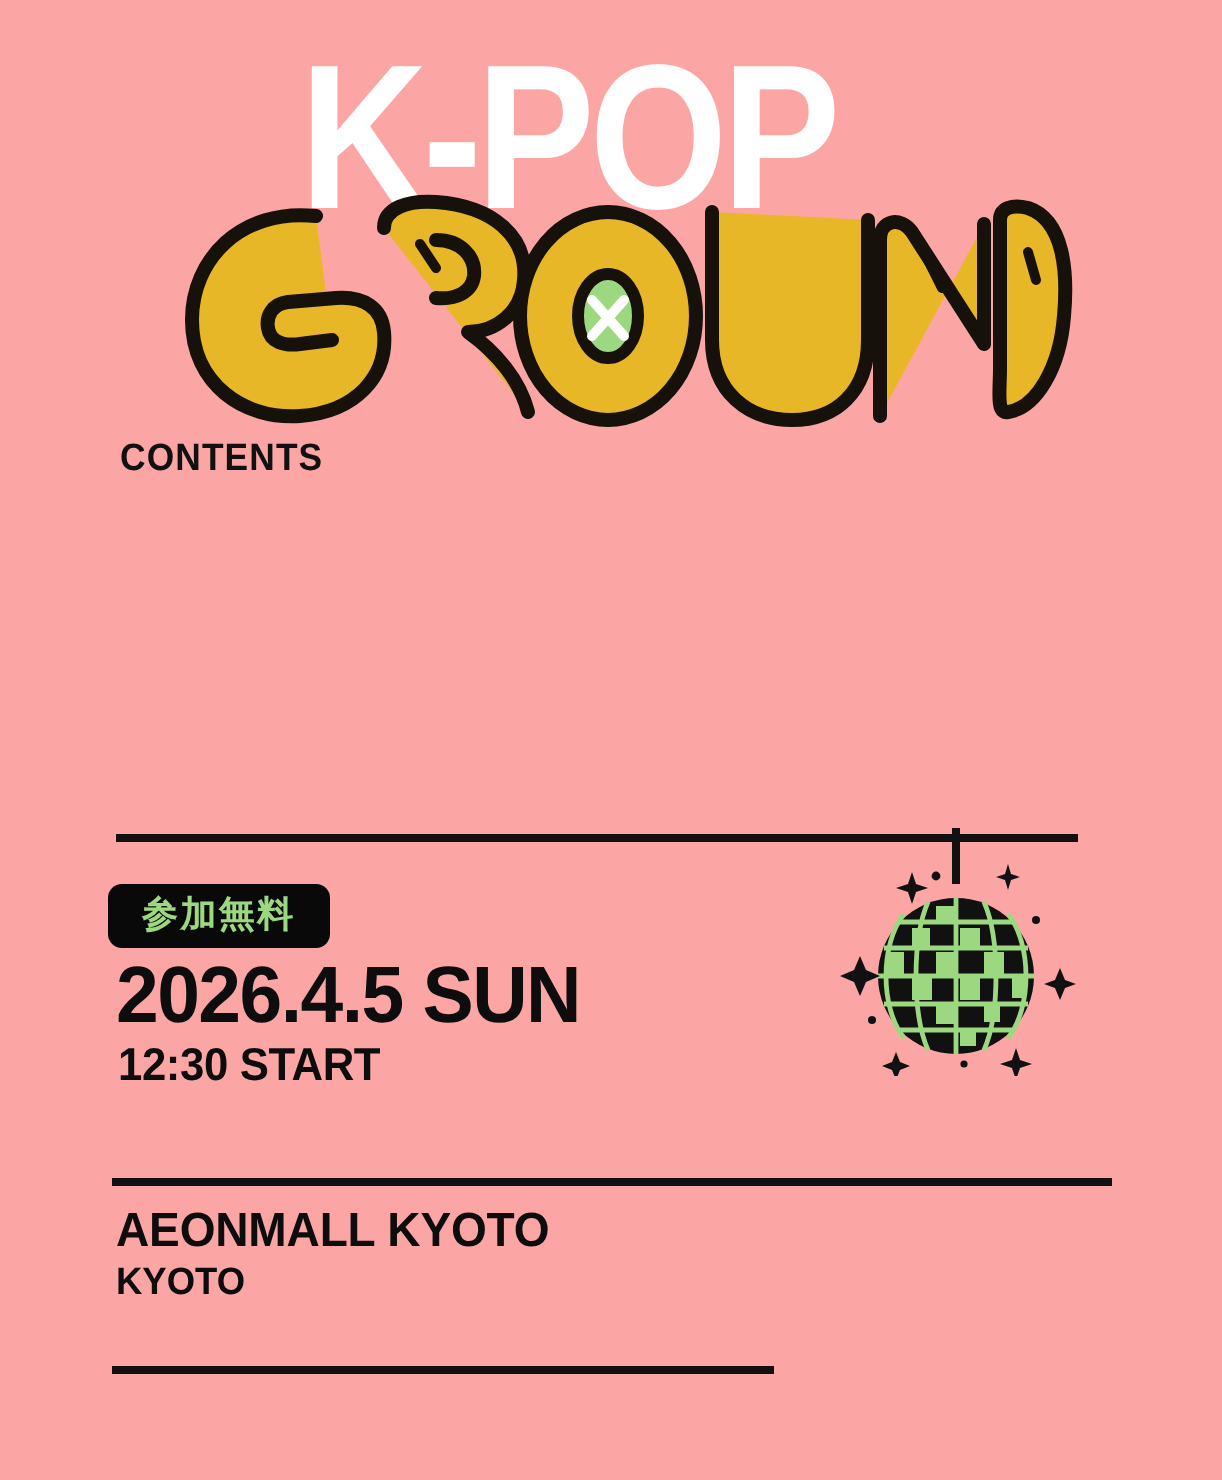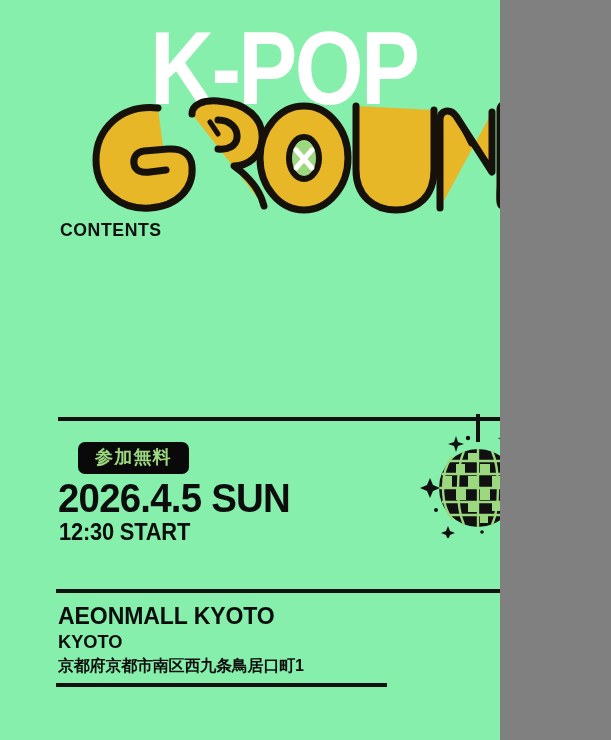--- a/index.html
+++ b/index.html
@@ -3,23 +3,23 @@
 <meta charset="utf-8">
 <title>K-POP GROUND Poster</title>
 <style>
   html, body {
     margin: 0;
     padding: 0;
     background: #808080;
   }
   #poster {
     position: relative;
-    width: 500px;
+    width: 611px;
     height: 740px;
-    background: #86efac;
+    background: #fca5a5;
     overflow: hidden;
     font-family: "Liberation Sans", "DejaVu Sans", sans-serif;
     -webkit-font-smoothing: antialiased;
   }
 
   
   .logo-wrap {
     position: absolute;
     left: 0;
     top: 0;
@@ -75,21 +75,21 @@
     position: absolute;
     background: #111111;
   }
   .rule-top    { left: 58px;  top: 417px; width: 481px; height: 4px; }
   .rule-mid    { left: 56px;  top: 589px; width: 500px; height: 4px; }
   .rule-bottom { left: 56px;  top: 683px; width: 331px; height: 4px; }
 
   
   .badge {
     position: absolute;
-    left: 78px;
+    left: 54px;
     top: 442px;
     padding: 4px 17px 5px 17px;
     background: #090909;
     border-radius: 7px;
     color: #9CD880;
     font-size: 18px;
     font-weight: 700;
     letter-spacing: 1.2px;
     line-height: 1.25;
     text-align: right;
@@ -290,15 +290,14 @@
       <circle cx="106" cy="46" r="2"></circle>
       <circle cx="24" cy="96" r="2"></circle>
       <circle cx="70" cy="118" r="1.8"></circle>
     </g>
   </svg>
 
   <div class="venue-name">AEONMALL KYOTO</div>
 
   <div class="venue-city">KYOTO</div>
 
-  <div class="venue-address">京都府京都市南区西九条鳥居口町1</div>
 
 </div>
 
 </body></html>

